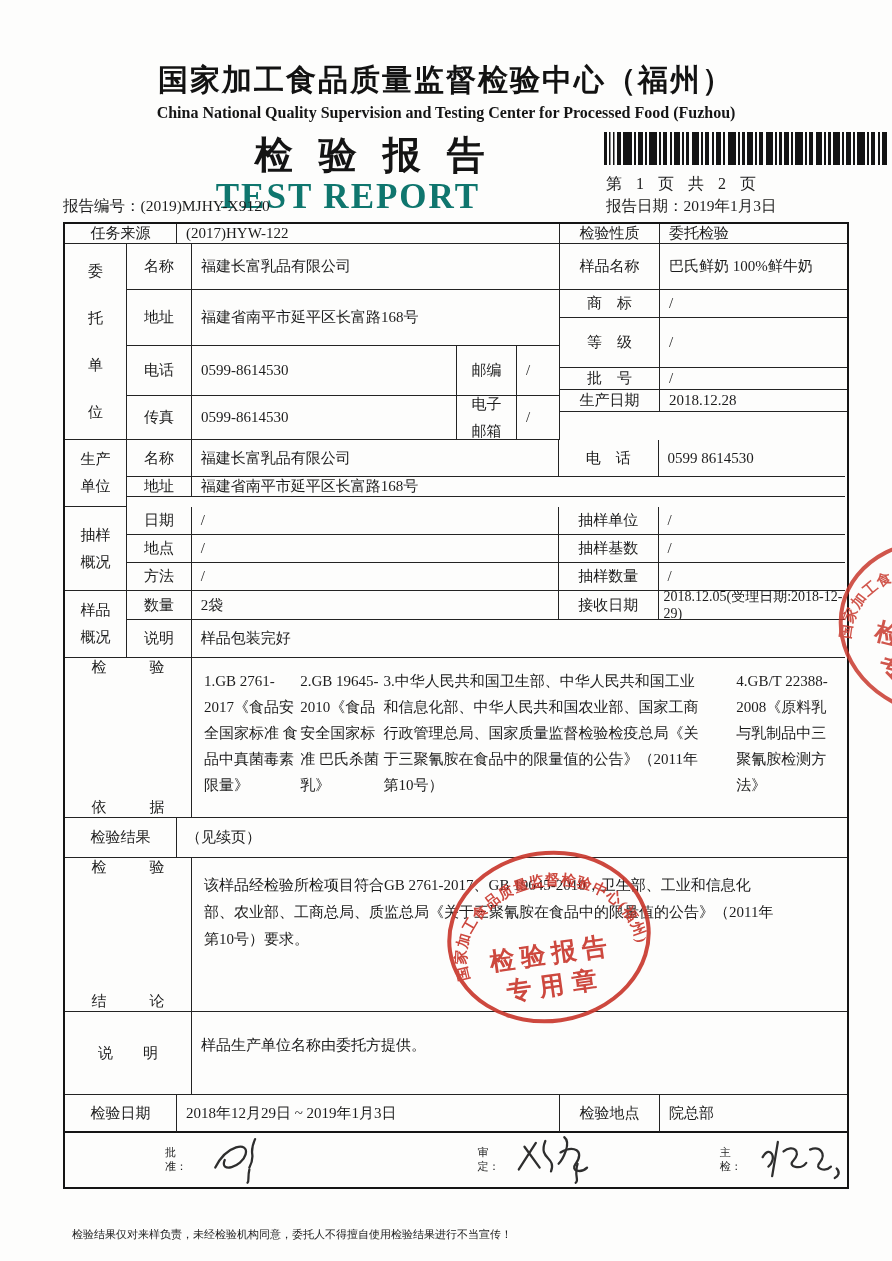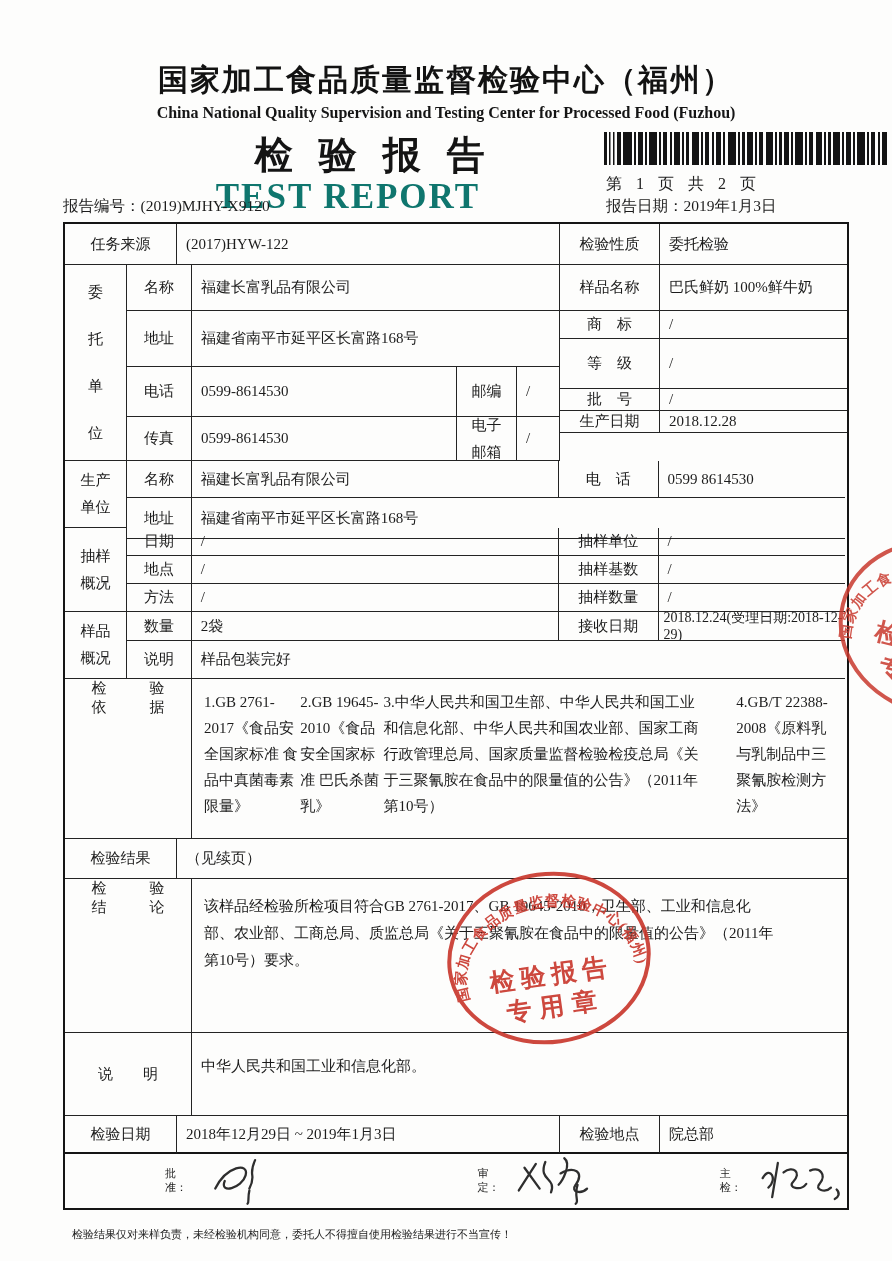--- a/index.html
+++ b/index.html
@@ -25,41 +25,41 @@
   .row{display:flex;}
   .col{display:flex;flex-direction:column;}
   .cell{box-sizing:border-box;border-right:1.5px solid #242424;border-bottom:1.5px solid #242424;
         display:flex;align-items:center;overflow:hidden;}
   .cell.last{border-right:none;}
   .lbl{justify-content:center;text-align:center;}
   .val{padding-left:9px;}
   .vwrap{margin:0 auto;text-align:center;}
   .v1{width:18px;line-height:47px;word-break:break-all;}
   .v2{width:34px;line-height:27px;word-break:break-all;}
-  .big-lbl{flex-direction:column;justify-content:flex-start;}
+  .big-lbl{flex-direction:column;justify-content:space-between;gap:14px;}
   .big-lbl div{letter-spacing:14px;padding-left:14px;text-align:center;}
   .basis-val{flex-direction:row;align-items:flex-start;justify-content:center;
              padding:10px 14px 10px 12px;line-height:26px;}
   .concl{position:relative;}
   .concl-text{padding:14px 70px 0 12px;line-height:27px;align-items:flex-start;}
   .sig-row{height:54px;display:flex;align-items:center;font-size:11px;}
   .sig-group{display:flex;align-items:center;gap:6px;}
   
   .stamp-main{position:absolute;left:378px;top:-12px;pointer-events:none;opacity:.92;}
   .stamp-edge{position:absolute;left:818px;top:518px;pointer-events:none;opacity:.85;}
   
   .note1{position:absolute;left:42px;top:1203px;font-size:15.5px;}
   .note2{position:absolute;left:72px;top:1227px;font-size:11px;}
   
   .w62{width:62px}.w65{width:65px}.w100{width:100px}.w112{width:112px}.w127{width:127px}
   .w187{width:187px}.w265{width:265px}.w368{width:368px}.w383{width:383px}
   .w43{width:43px}.w60{width:60px}.w433{width:433px}.w287{width:287px}
   .w655{width:655px}.w670{width:670px}
   
-  .h30{height:41px}.h46{height:46px}.h56{height:56px}.h50{height:50px}.h44{height:44px}
+  .h30{height:20px}.h46{height:46px}.h56{height:56px}.h50{height:50px}.h44{height:44px}
   .h28{height:28px}.h22{height:22px}.h37{height:37px}.h84{height:84px}
   .h29{height:29px}.h38{height:38px}.h160{height:160px}.h40{height:40px}
   .h154{height:154px}.h83{height:83px}.h196{height:196px}.h67{height:67px}
   .hb{border-bottom:2.5px solid #151515 !important;}
 </style>
 </head>
 <body>
 
 <div class="page">
 
@@ -235,21 +235,21 @@
 
     <div class="row h67">
       <div class="cell lbl w62 h67">
         <span class="vwrap v2">样品概况</span>
       </div>
       <div class="col" style="width:718px;">
         <div class="row h29">
           <div class="cell lbl w65 h29">数量</div>
           <div class="cell val w368 h29">2袋</div>
           <div class="cell lbl w100 h29">接收日期</div>
-          <div class="cell val w187 h29 last" style="font-size:14px;padding-left:5px;">2018.12.24(受理日期:2018-12-29)</div>
+          <div class="cell val w187 h29 last" style="font-size:14px;padding-left:5px;">2018.12.05(受理日期:2018-12-29)</div>
         </div>
         <div class="row h38">
           <div class="cell lbl w65 h38">说明</div>
           <div class="cell val w655 h38 last">样品包装完好</div>
         </div>
       </div>
     </div>
 
     <div class="row h160">
       <div class="cell lbl big-lbl w127 h160">
@@ -284,21 +284,21 @@
             <textPath href="#sealArc" startOffset="2">国家加工食品质量监督检验中心(福州)</textPath>
           </text>
           <text x="106" y="116" text-anchor="middle" font-size="25" font-weight="700" fill="#c9392e" letter-spacing="6">检验报告</text>
           <text x="106" y="148" text-anchor="middle" font-size="25" font-weight="700" fill="#c9392e" letter-spacing="8">专用章</text>
         </g>
       </svg>
     </div>
 
     <div class="row h83">
       <div class="cell lbl w127 h83">说　　明</div>
-      <div class="cell val w655 h83 last" style="align-items:flex-start;padding-top:24px;">中华人民共和国工业和信息化部。</div>
+      <div class="cell val w655 h83 last" style="align-items:flex-start;padding-top:24px;">样品生产单位名称由委托方提供。</div>
     </div>
 
     <div class="row h38">
       <div class="cell lbl w112 h38 hb">检验日期</div>
       <div class="cell val w383 h38 hb">2018年12月29日 ~  2019年1月3日</div>
       <div class="cell lbl w100 h38 hb">检验地点</div>
       <div class="cell val w187 h38 last hb">院总部</div>
     </div>
 
     <div class="sig-row">

